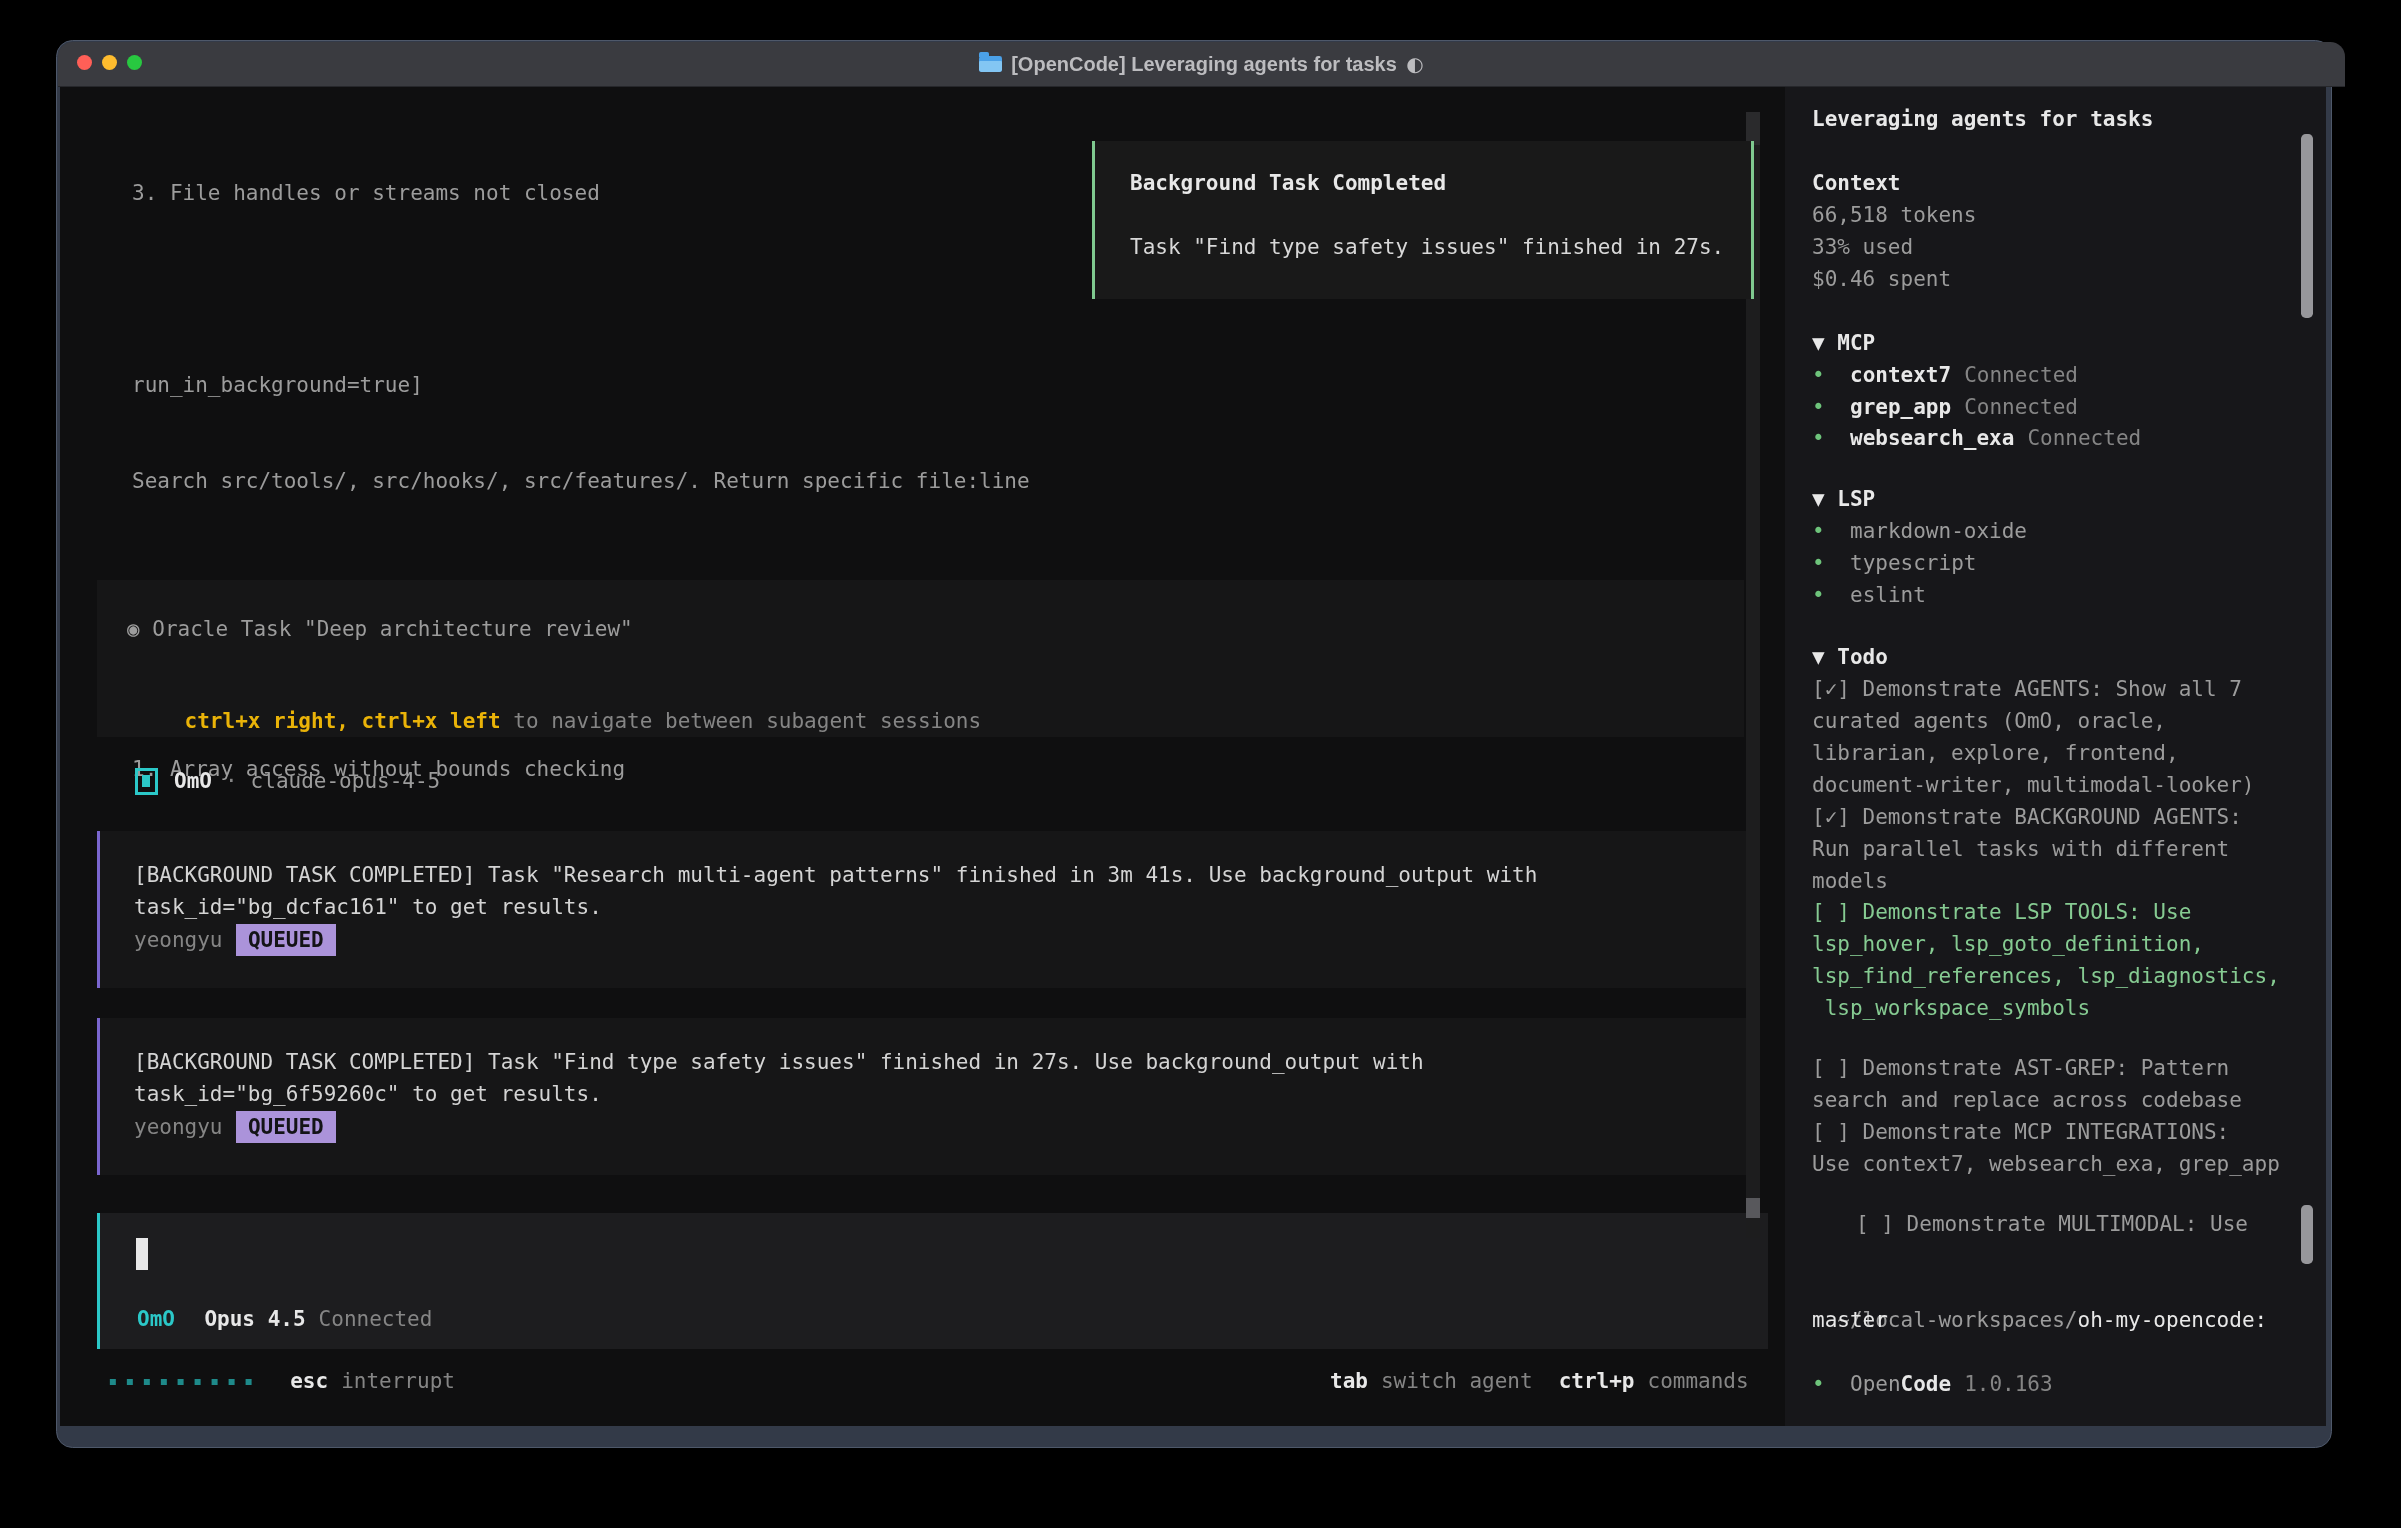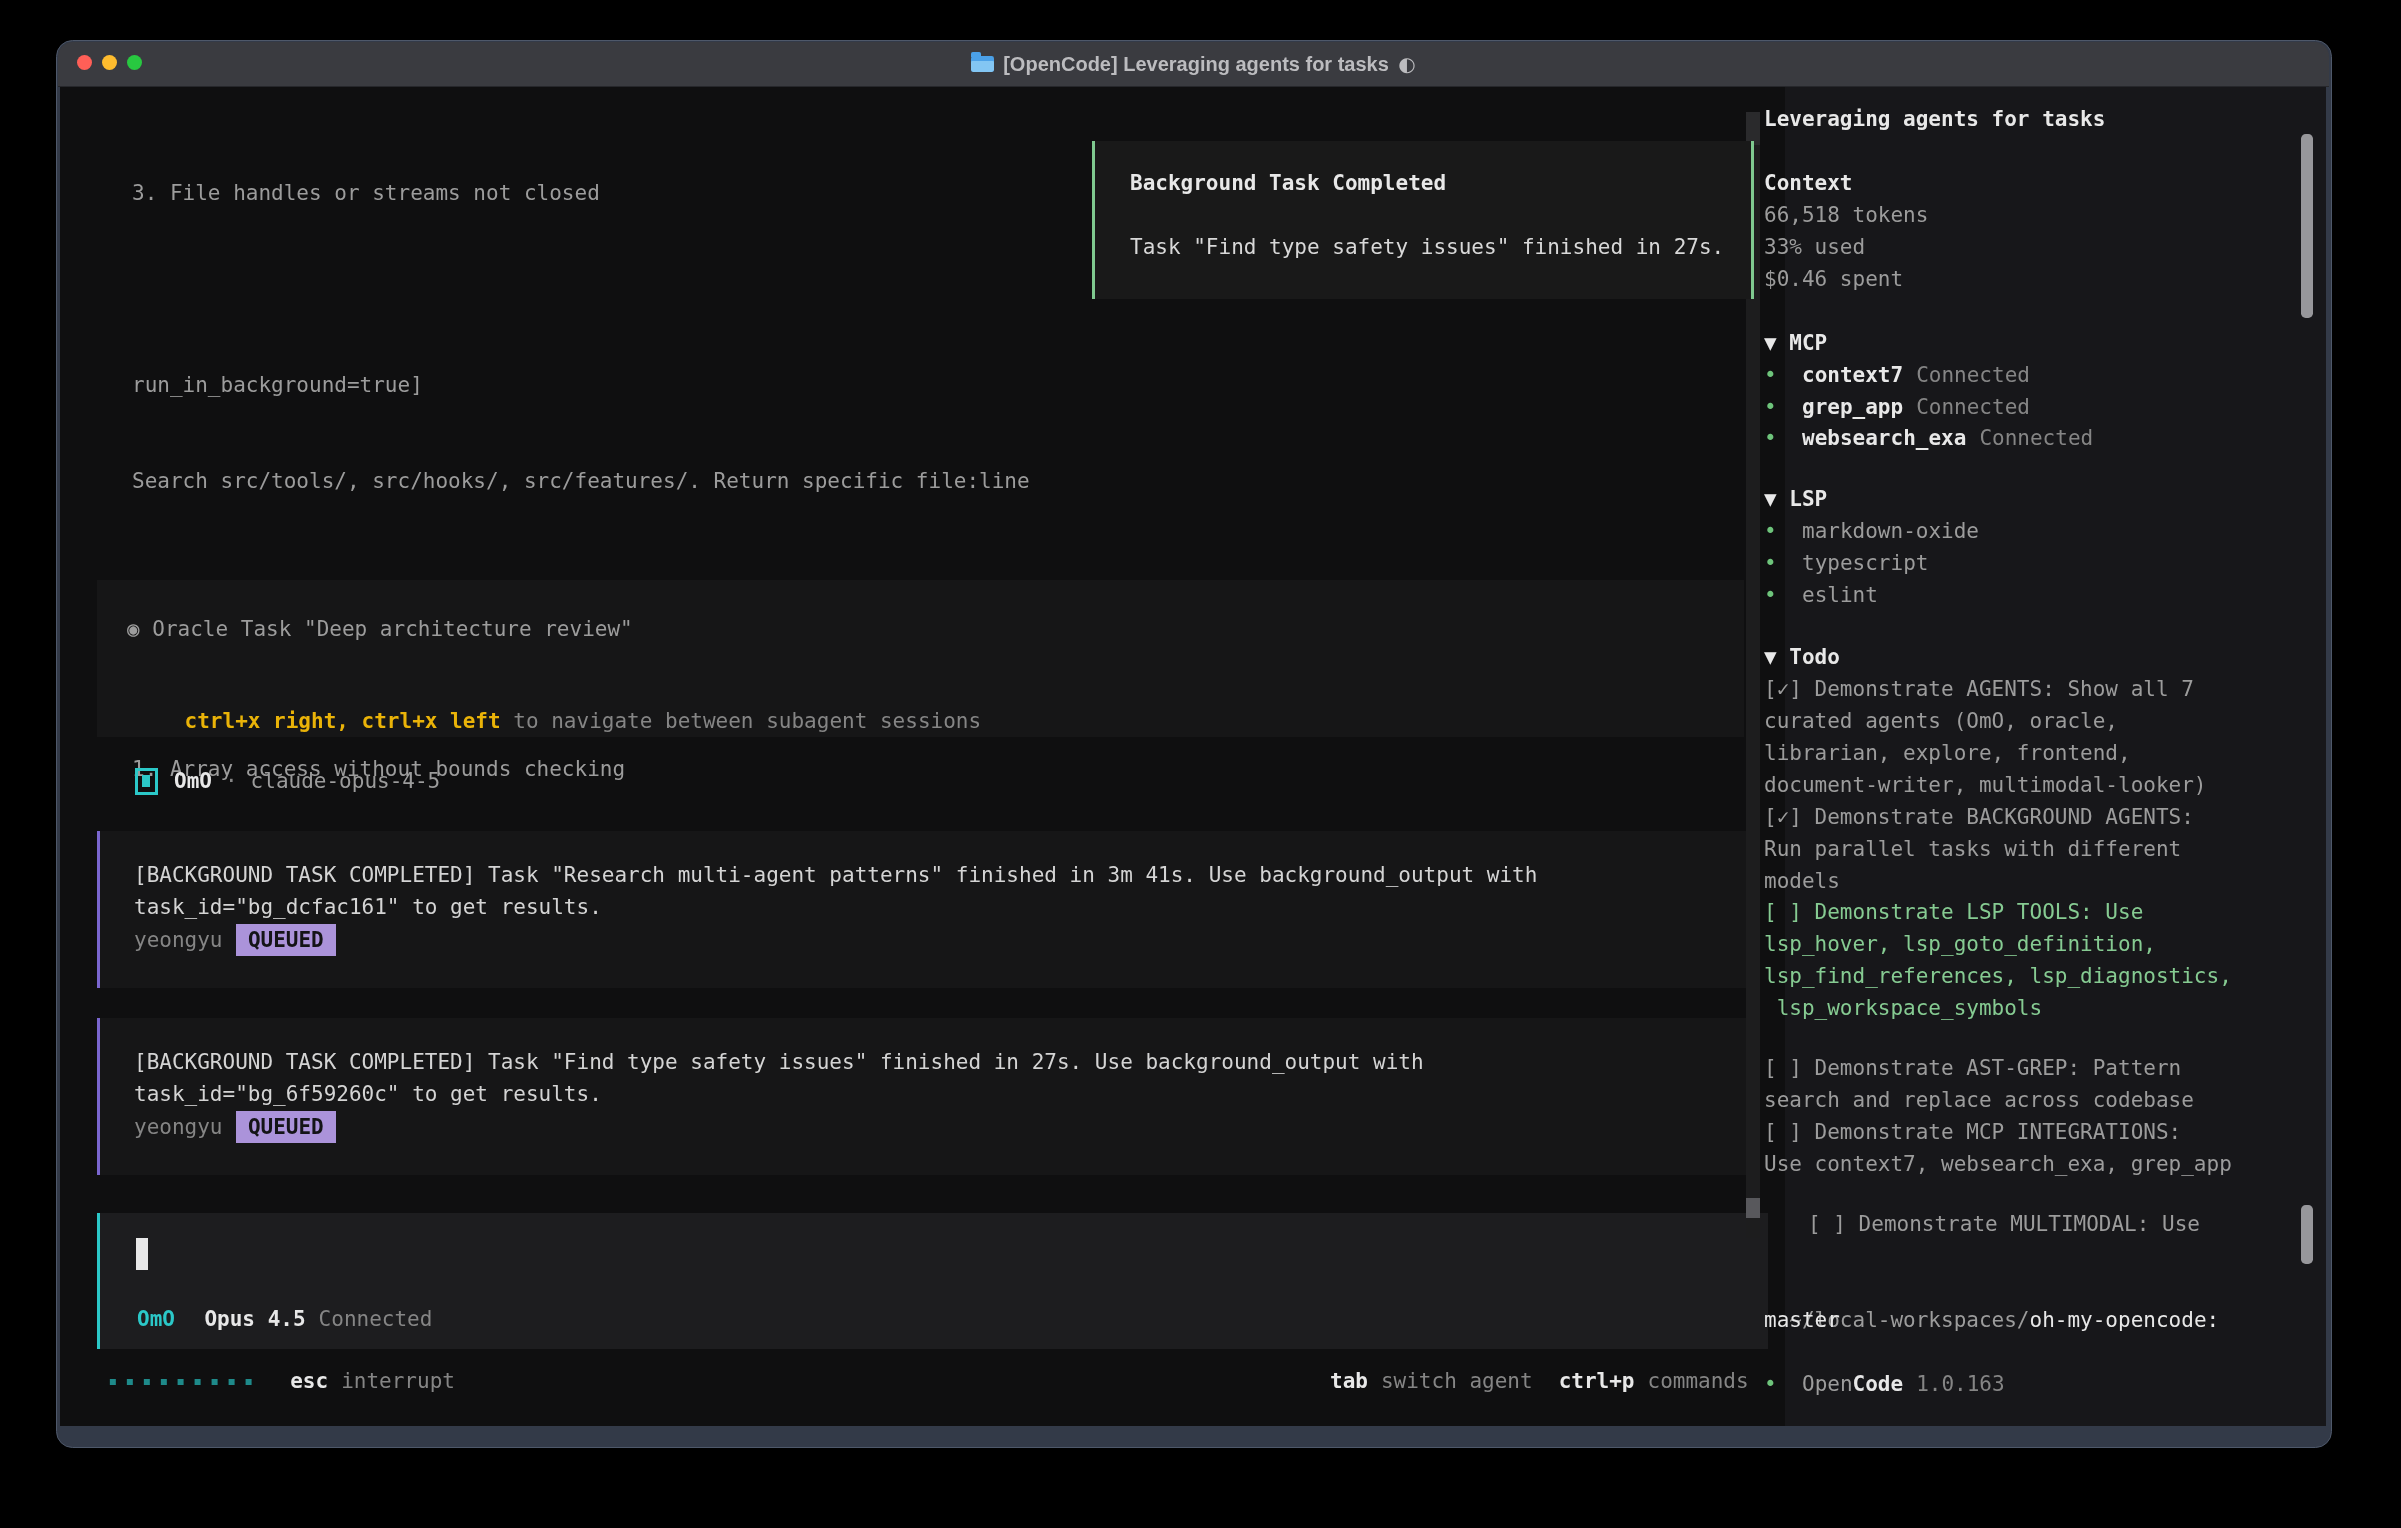--- a/index.html
+++ b/index.html
@@ -8,21 +8,21 @@
   .wrap{white-space:pre-wrap;}
   .bold{font-weight:bold;}
   .gray{color:#9c9c9c;}
   .dim{color:#858585;}
   .white{color:#e8e8e8;}
   .green{color:#86cb92;}
   .teal{color:#2bc8c8;}
 
   
   .frame{left:56px;top:40px;width:2274px;height:1406px;background:#333a48;border:1.8px solid #4e586a;border-radius:16.5px;}
-  .titlebar{left:58px;top:42px;width:2271px;height:44px;background:#3a3b40;border-radius:14.8px 14.8px 0 0;border-bottom:1.2px solid #26272b;}
+  .titlebar{left:58px;top:42px;width:2271px;height:44px;background:#3a3b40;border-radius:14.8px 14.8px 0 0;border-bottom:1.2px solid #26272b;padding-left:16px;}
   .tl{width:15.4px;height:15.4px;border-radius:50%;top:13px;}
   .tl.red{left:19px;background:#ff5f57;}
   .tl.yellow{left:44px;background:#febc2e;}
   .tl.green-l{left:69px;background:#28c840;}
   .titlegrp{left:0;right:0;top:0;height:44px;display:flex;align-items:center;justify-content:center;gap:9.5px;}
   .title-text{font-family:"Liberation Sans",sans-serif;font-size:20px;font-weight:bold;color:#bcbcbf;}
   .folder{width:22.5px;height:16.5px;background:#4ba1e8;border-radius:2.4px;position:relative;}
   .folder:before{content:"";position:absolute;left:0;top:-3.5px;width:9.5px;height:4.7px;background:#4ba1e8;border-radius:1.8px 1.8px 0 0;}
   .folder:after{content:"";position:absolute;left:0;top:5.3px;width:22.5px;height:11.2px;background:#83c6f3;border-radius:1.2px 1.2px 2.4px 2.4px;}
   .moon{font-family:"DejaVu Sans",sans-serif;font-size:20px;color:#bcbcbf;}
@@ -59,21 +59,21 @@
   .m-thumb{left:1746px;top:1198px;width:13.6px;height:20px;background:#58585c;}
   .s-thumb1{left:2301px;top:134px;width:11.8px;height:184px;background:#97979b;border-radius:4.7px;}
   .s-thumb2{left:2301px;top:1205px;width:11.8px;height:59px;background:#97979b;border-radius:4.7px;}
 
   
   .status-l{left:108px;top:1365px;height:32px;display:flex;align-items:center;}
   .spinner{color:#1e8a8a;font-size:15.4px;letter-spacing:7.7px;margin-right:29.5px;}
   .status-r{left:1330px;top:1365px;height:32px;display:flex;align-items:center;}
 
   
-  .sb{left:1764px;width:480px;}
+  .sb{left:1812px;width:480px;}
   .sb-item{display:flex;}
   .bullet{color:#6ec47b;width:38px;flex:0 0 38px;}
 </style>
 </head>
 <body>
 
 <div class="abs frame"></div>
 <div class="abs titlebar">
   <div class="abs tl red"></div>
   <div class="abs tl yellow"></div>

